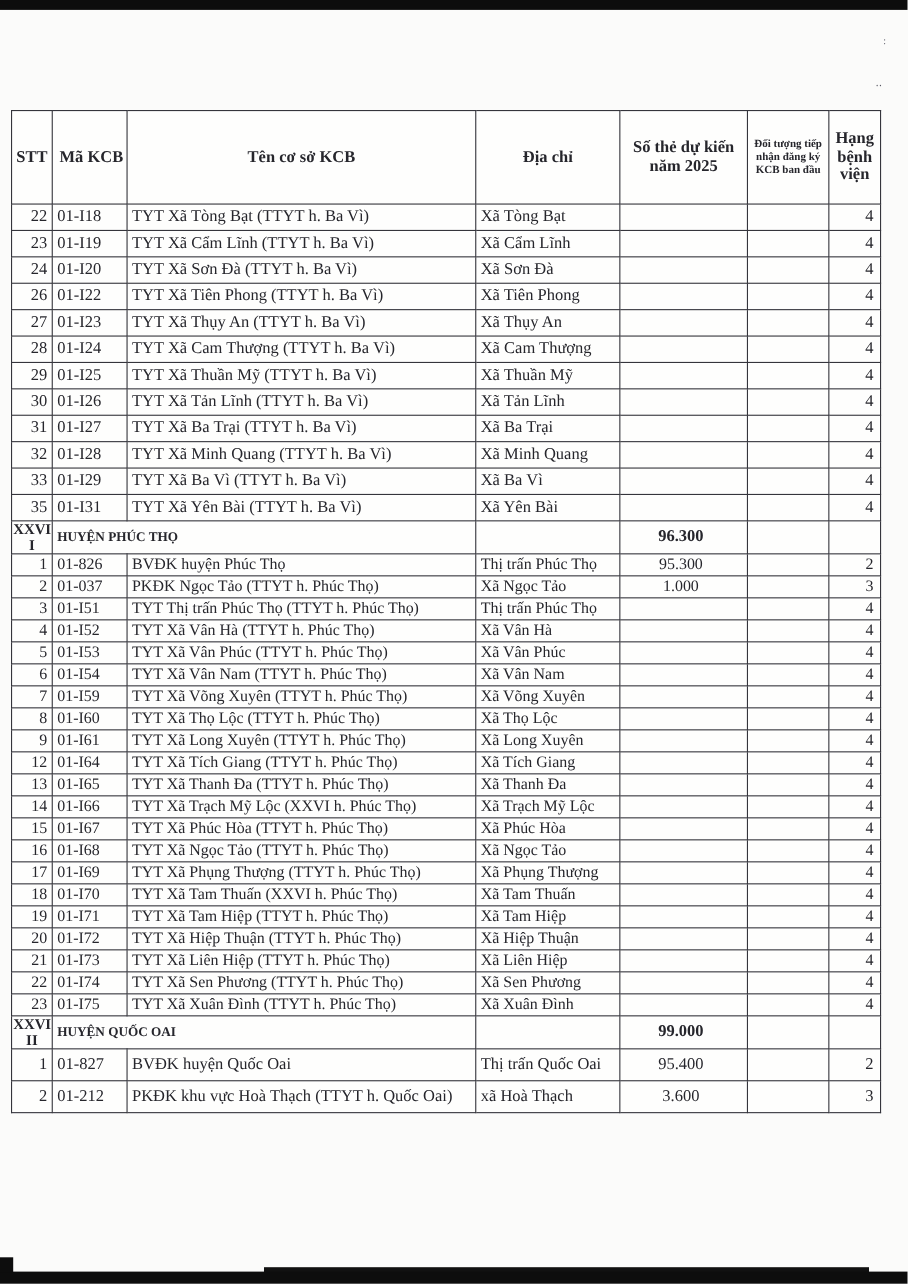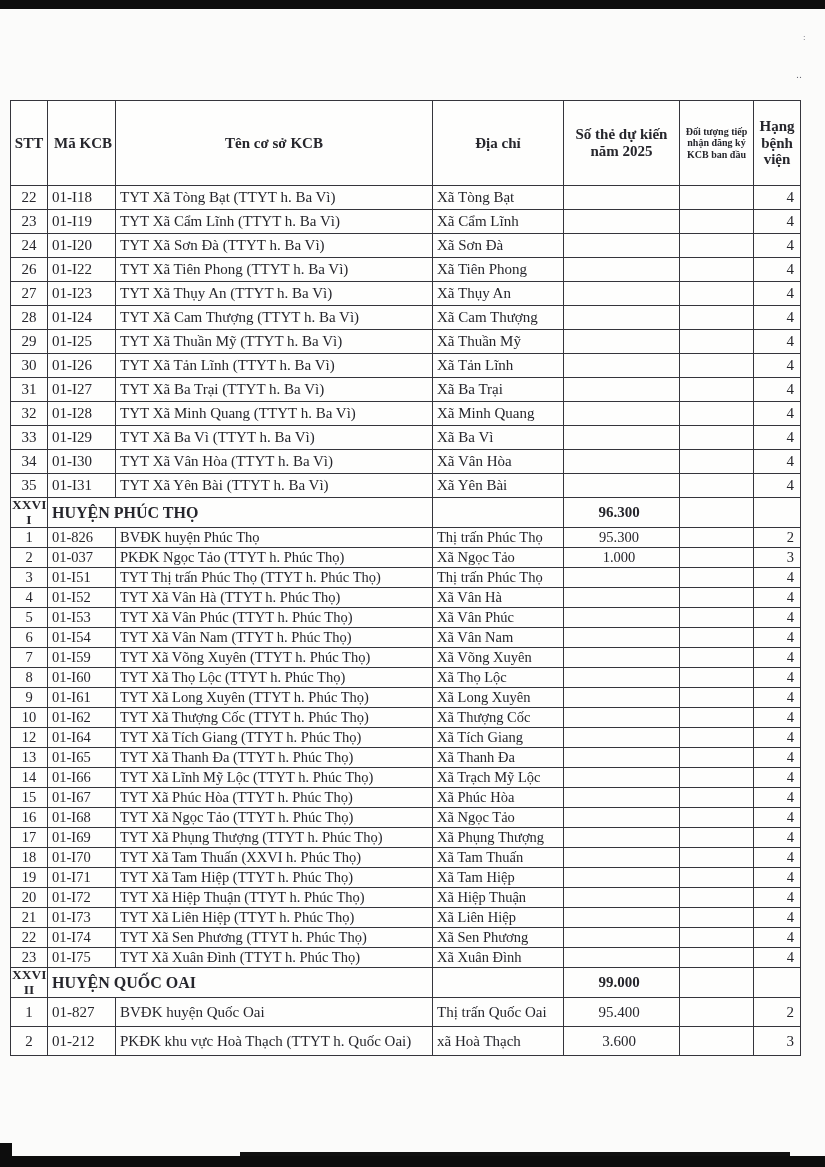--- a/index.html
+++ b/index.html
@@ -37,32 +37,32 @@
     line-height:1.12;
     overflow:hidden;
     vertical-align:middle;
     background:#fefefd;
   }
   thead tr{height:85px;}
   th{font-weight:bold;text-align:center;padding:2px 3px;font-size:15px;}
   th.th-ma{text-align:right;vertical-align:middle;}
   th.th-dt{font-size:10px;}
 
-  td.stt{text-align:center;}
+  td.stt{text-align:right;}
   td.num{text-align:center;padding-right:9px;font-variant-numeric:tabular-nums;}
   td.hang{text-align:right;padding-right:6px;}
 
   tr.rowA{height:24px;}
   tr.rowB{height:20px;}
   tr.rowB td{font-size:14.5px;}
   tr.rowC{height:29px;}
 
   tr.section-row{height:30px;}
   tr.section-row td{font-weight:bold;}
-  tr.section-row td.section-title{font-size:16px;}
+  tr.section-row td.section-title{font-size:12px;}
   td.section-stt{
     white-space:pre-line;text-align:center;
     font-size:13.5px;line-height:1.05;font-weight:bold;padding:0 1px;
   }
 </style>
 </head>
 <body>
 
 <div class="scan-top"></div>
 <div class="speck speck-1">:</div>
@@ -183,29 +183,20 @@
       <tr class="rowA">
         <td class="stt">33</td>
         <td>01-I29</td>
         <td>TYT Xã Ba Vì  (TTYT h. Ba Vì)</td>
         <td>Xã Ba Vì</td>
         <td class="num"></td>
         <td></td>
         <td class="hang">4</td>
       </tr>
       <tr class="rowA">
-        <td class="stt">34</td>
-        <td>01-I30</td>
-        <td>TYT Xã Vân Hòa (TTYT h. Ba Vì)</td>
-        <td>Xã Vân Hòa</td>
-        <td class="num"></td>
-        <td></td>
-        <td class="hang">4</td>
-      </tr>
-      <tr class="rowA">
         <td class="stt">35</td>
         <td>01-I31</td>
         <td>TYT Xã Yên Bài (TTYT h. Ba Vì)</td>
         <td>Xã Yên Bài</td>
         <td class="num"></td>
         <td></td>
         <td class="hang">4</td>
       </tr>
       <tr class="section-row">
         <td class="section-stt">XXVI
@@ -291,50 +282,41 @@
       <tr class="rowB">
         <td class="stt">9</td>
         <td>01-I61</td>
         <td>TYT Xã Long Xuyên (TTYT h. Phúc Thọ)</td>
         <td>Xã Long Xuyên</td>
         <td class="num"></td>
         <td></td>
         <td class="hang">4</td>
       </tr>
       <tr class="rowB">
-        <td class="stt">10</td>
-        <td>01-I62</td>
-        <td>TYT Xã Thượng Cốc (TTYT h. Phúc Thọ)</td>
-        <td>Xã Thượng Cốc</td>
-        <td class="num"></td>
-        <td></td>
-        <td class="hang">4</td>
-      </tr>
-      <tr class="rowB">
         <td class="stt">12</td>
         <td>01-I64</td>
         <td>TYT Xã Tích Giang (TTYT h. Phúc Thọ)</td>
         <td>Xã Tích Giang</td>
         <td class="num"></td>
         <td></td>
         <td class="hang">4</td>
       </tr>
       <tr class="rowB">
         <td class="stt">13</td>
         <td>01-I65</td>
         <td>TYT Xã Thanh Đa  (TTYT h. Phúc Thọ)</td>
         <td>Xã Thanh Đa</td>
         <td class="num"></td>
         <td></td>
         <td class="hang">4</td>
       </tr>
       <tr class="rowB">
         <td class="stt">14</td>
         <td>01-I66</td>
-        <td>TYT Xã Lĩnh Mỹ Lộc  (TTYT h. Phúc Thọ)</td>
+        <td>TYT Xã Trạch Mỹ Lộc  (XXVI h. Phúc Thọ)</td>
         <td>Xã Trạch Mỹ Lộc</td>
         <td class="num"></td>
         <td></td>
         <td class="hang">4</td>
       </tr>
       <tr class="rowB">
         <td class="stt">15</td>
         <td>01-I67</td>
         <td>TYT Xã Phúc Hòa  (TTYT h. Phúc Thọ)</td>
         <td>Xã Phúc Hòa</td>

